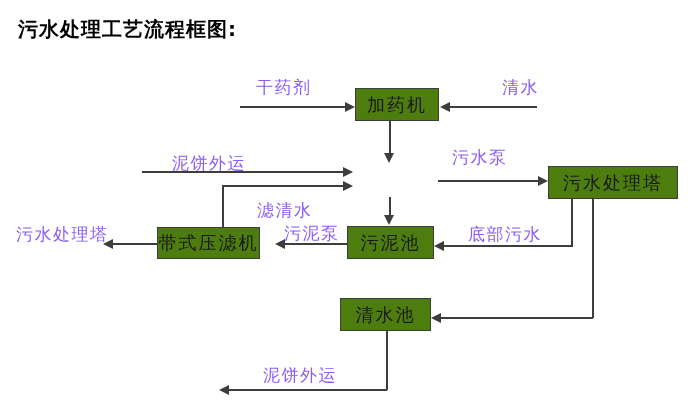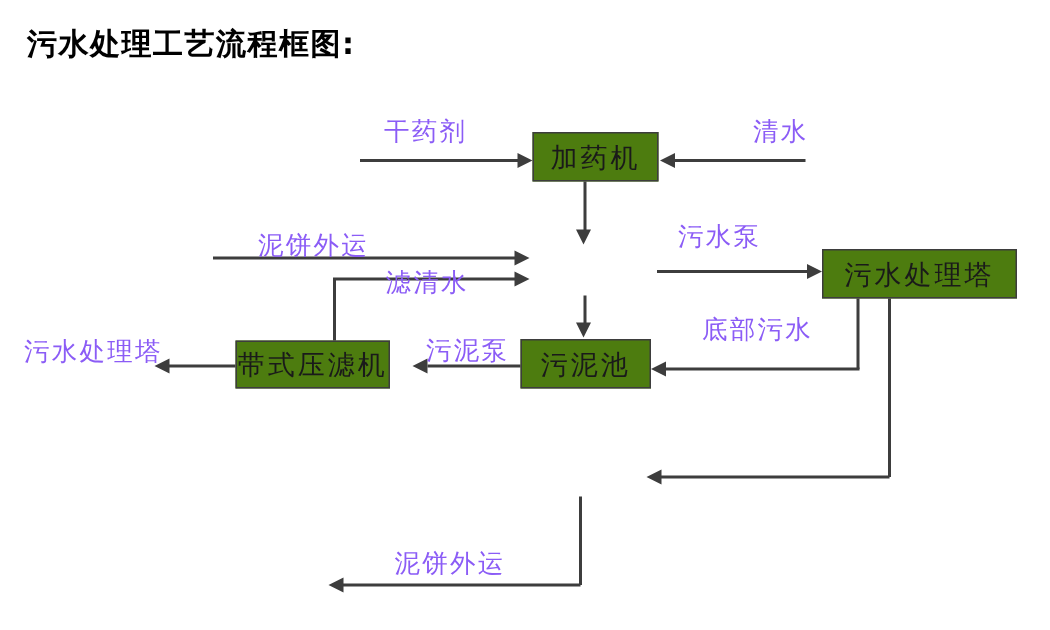--- a/index.html
+++ b/index.html
@@ -32,20 +32,21 @@
 <body>
 
 <div class="canvas">
 
   <h1 class="title">污水处理工艺流程框图:</h1>
 
   <div class="node" style="left:355px;top:88px;width:84px;height:33px">加药机</div>
   <div class="node" style="left:347px;top:226px;width:87px;height:33px">污泥池</div>
   <div class="node" style="left:548px;top:166px;width:130px;height:33px">污水处理塔</div>
   <div class="node" style="left:157px;top:227px;width:103px;height:32px">带式压滤机</div>
+  <div class="node" style="left:340px;top:298px;width:91px;height:33px">清水池</div>
 
   <div>
     <div class="hline" style="left:240px;top:106px;width:106px"></div>
     <div class="arr r" style="left:345px;top:102px"></div>
     <span class="lbl" style="left:256px;top:76px">干药剂</span>
   </div>
 
   <div>
     <div class="hline" style="left:449px;top:106px;width:88px"></div>
     <div class="arr l" style="left:440px;top:102px"></div>
@@ -60,39 +61,39 @@
   <div>
     <div class="hline" style="left:142px;top:171px;width:202px"></div>
     <div class="arr r" style="left:343px;top:167px"></div>
     <span class="lbl" style="left:172px;top:152px">泥饼外运</span>
   </div>
 
   <div>
     <div class="vline" style="left:222px;top:186px;height:41px"></div>
     <div class="hline" style="left:222px;top:185px;width:122px"></div>
     <div class="arr r" style="left:343px;top:181px"></div>
-    <span class="lbl" style="left:257px;top:177px">滤清水</span>
+    <span class="lbl" style="left:257px;top:199px">滤清水</span>
   </div>
 
   <div>
     <div class="hline" style="left:438px;top:180px;width:101px"></div>
     <div class="arr r" style="left:538px;top:176px"></div>
     <span class="lbl" style="left:452px;top:146px">污水泵</span>
   </div>
 
   <div>
     <div class="vline" style="left:389px;top:197px;height:20px"></div>
     <div class="arr d" style="left:384px;top:215px"></div>
   </div>
 
   <div>
     <div class="vline" style="left:571px;top:199px;height:47px"></div>
     <div class="hline" style="left:444px;top:245px;width:129px"></div>
     <div class="arr l" style="left:434px;top:241px"></div>
-    <span class="lbl" style="left:468px;top:208px">底部污水</span>
+    <span class="lbl" style="left:468px;top:223px">底部污水</span>
   </div>
 
   <div>
     <div class="hline" style="left:285px;top:243px;width:62px"></div>
     <div class="arr l" style="left:275px;top:239px"></div>
     <span class="lbl" style="left:284px;top:222px">污泥泵</span>
   </div>
 
   <div>
     <div class="hline" style="left:112px;top:243px;width:45px"></div>

